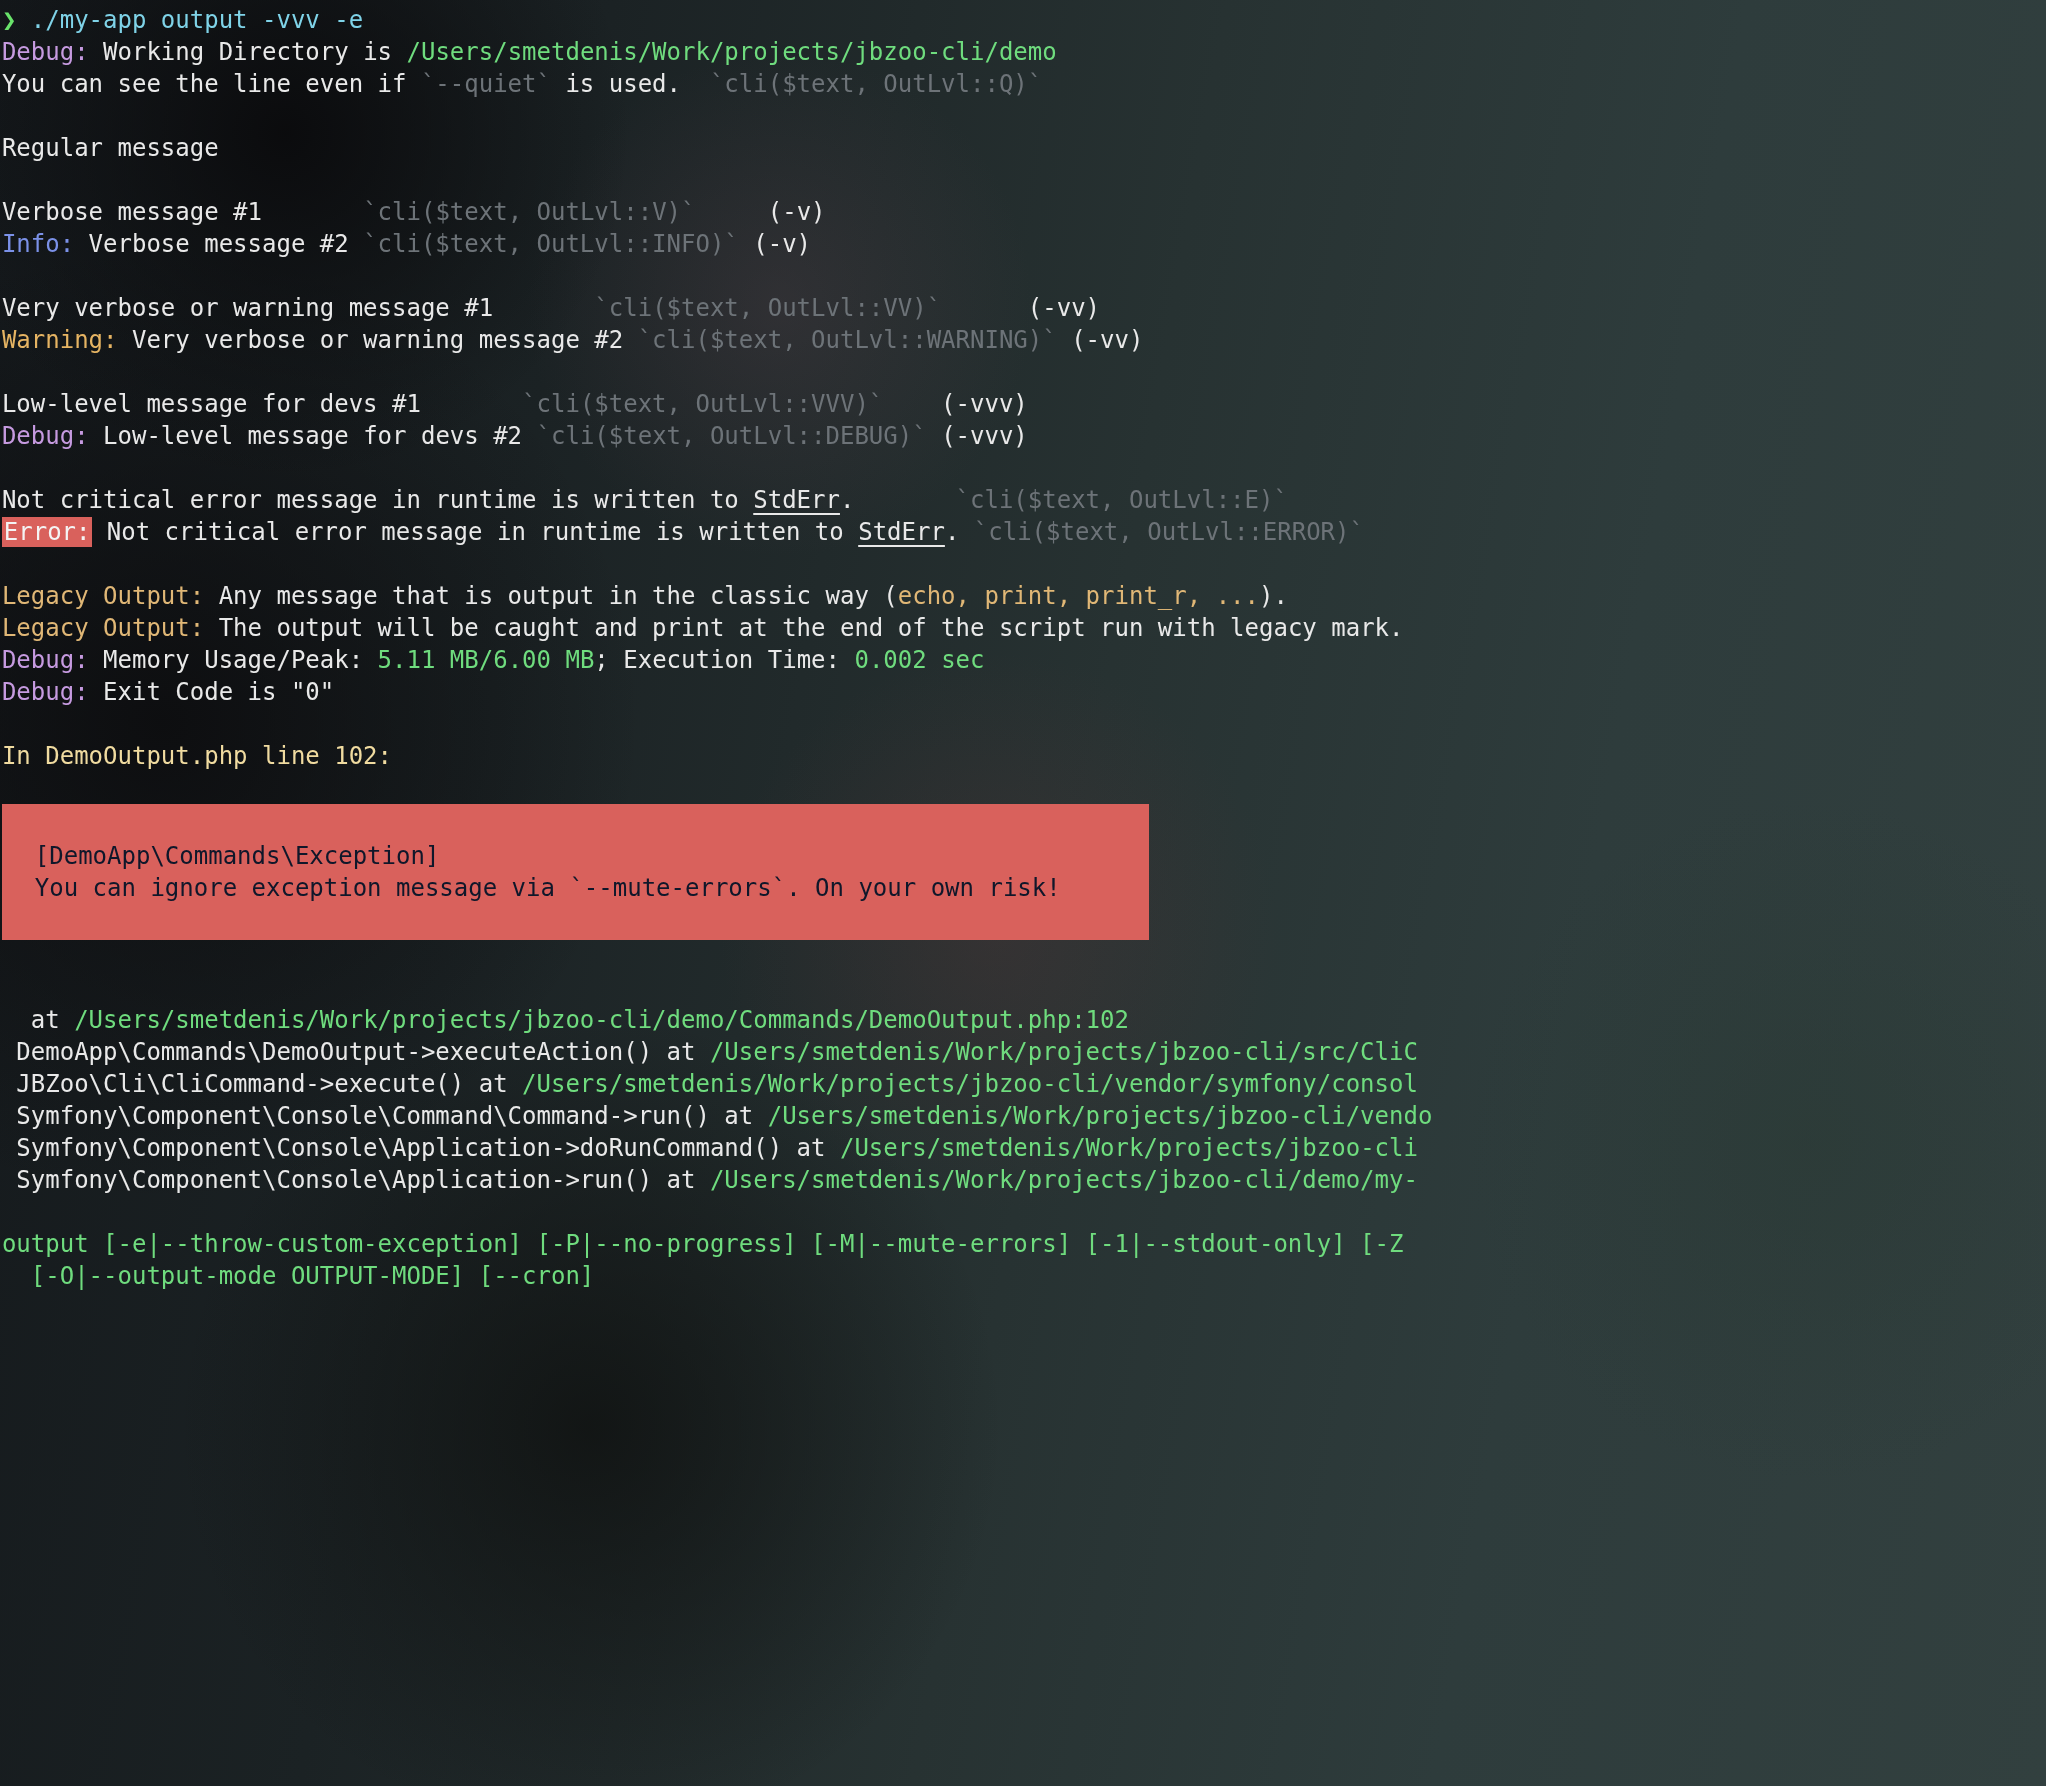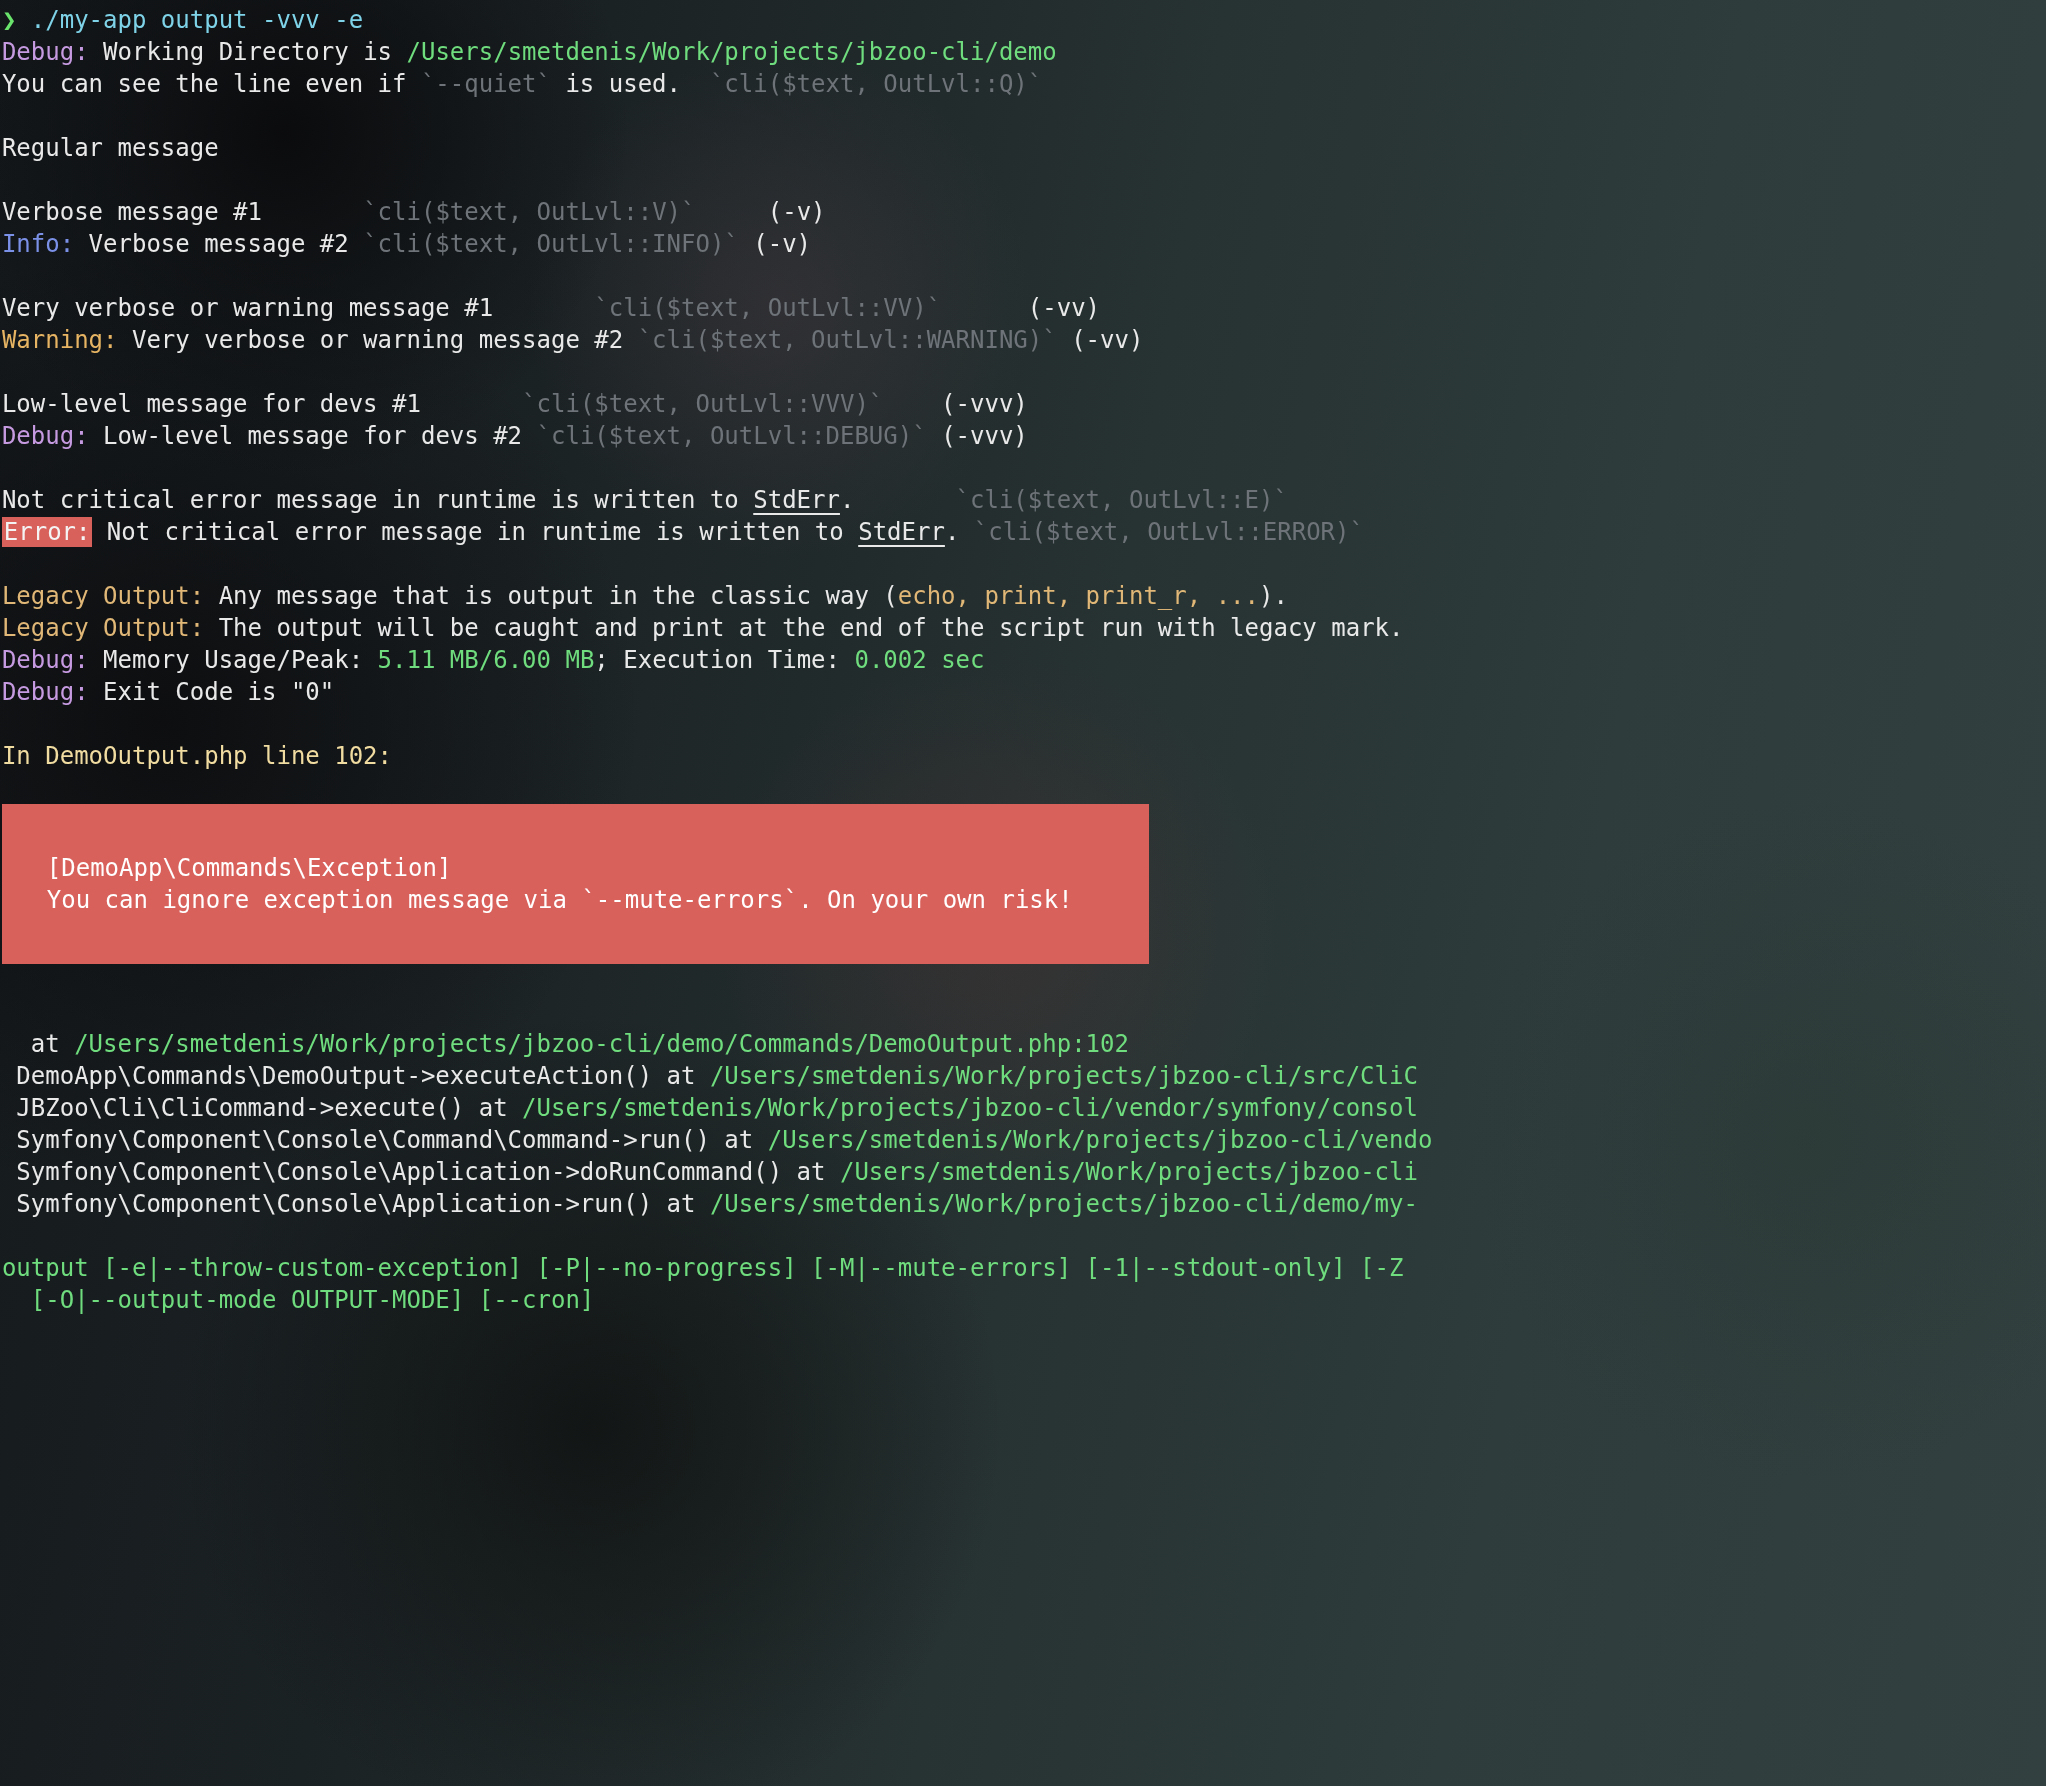--- a/index.html
+++ b/index.html
@@ -46,24 +46,24 @@
   .c-warning  {color:#e6b463;}
   .c-legacy   {color:#e0b776;}
   .c-green    {color:#6fdc7e;}
   .c-dim      {color:#6d7378;}
   .c-yellow   {color:#f0dba0;}
   .c-errbg    {background:#d9615c;color:#f4f4f4;padding:1px 1.9px;}
   .u          {text-decoration:underline;text-underline-offset:4.8px;text-align:right;}
 
   .exception-block{
     background:#d9615c;
-    color:#ffffff;
+    color:#0f172a;
     width:1147px;
     box-sizing:border-box;
-    padding:16px;
+    padding:4px;
     margin-left:1.9px;
   }
   .exception-block .eline{height:32px;white-space:pre;}
 </style>
 </head>
 <body>
 
 <div id="terminal">
 
   <div class="line"><span class="c-prompt">❯</span><span class="c-white"> </span><span class="c-cmd">./my-app output -vvv -e</span></div>

